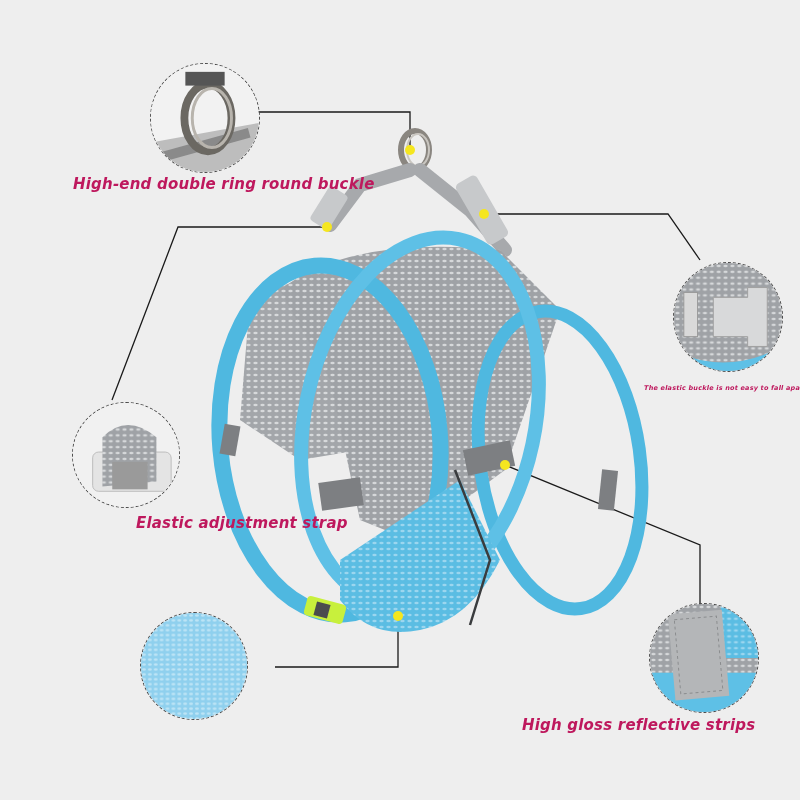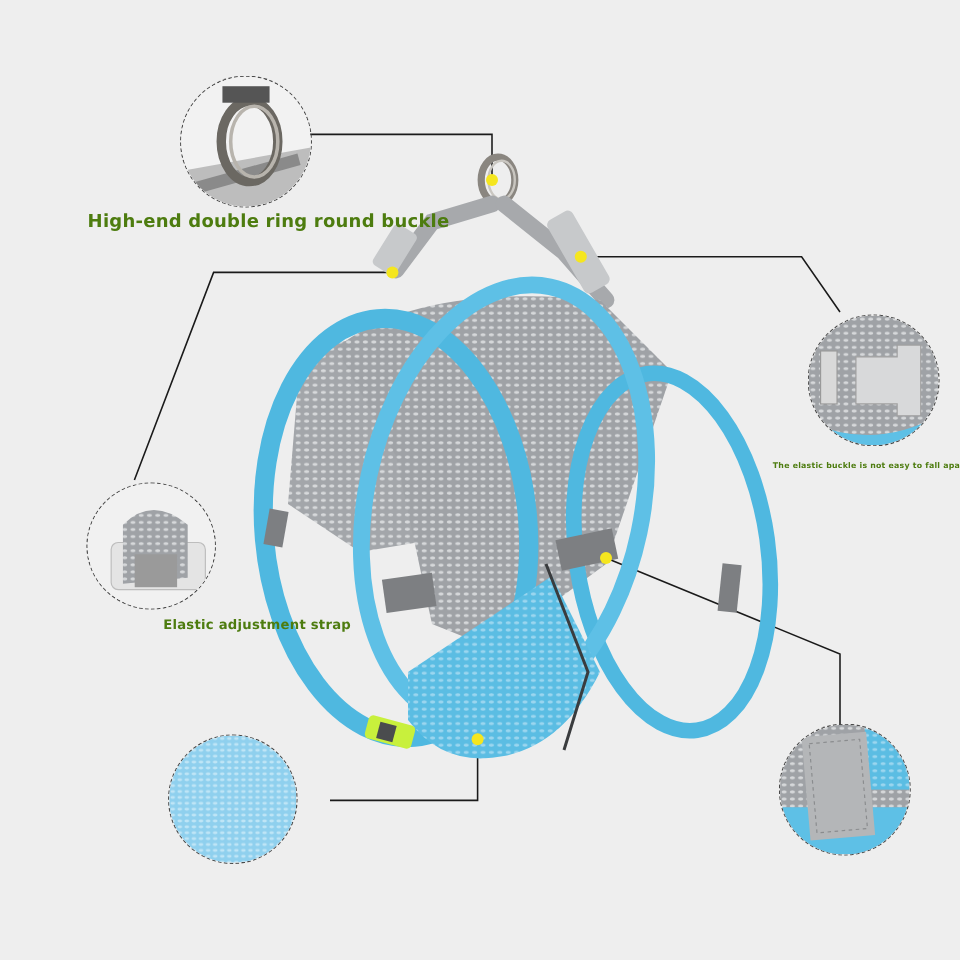--- a/index.html
+++ b/index.html
@@ -4,25 +4,26 @@
 <style>
   html, body { margin: 0; padding: 0; }
   body {
     width: 800px; height: 800px; overflow: hidden;
     background: #eeeeee;
     font-family: "DejaVu Sans", "Liberation Sans", sans-serif;
     position: relative;
   }
   .canvas { position: absolute; left: 0; top: 0; width: 800px; height: 800px; }
   .label {
-    position: absolute; color: #4d7c0f; font-weight: bold; white-space: nowrap;
+    position: absolute; color: #be185d; font-weight: bold; white-space: nowrap;
     letter-spacing: 0.2px;
+    font-style: italic;
   }
   .label.lg { font-size: 15px; }
-  .label.sm { font-size: 11px; padding-left: 48px; }
+  .label.sm { font-size: 15px; padding-left: 48px; }
   .label.xs { font-size: 6.5px; font-weight: bold; }
   .callout {
     position: absolute; border-radius: 50%;
     border: 1.5px dashed #4a4a4a;
     overflow: hidden;
     box-sizing: border-box;
   }
   .callout svg { width: 100%; height: 100%; display: block; }
 </style>
 </head>
@@ -135,14 +136,15 @@
 
   <div class="callout" style="left:649px; top:603px; width:110px; height:110px;">
     <svg viewBox="0 0 110 110">
       <rect width="110" height="110" fill="url(#meshGrey)"></rect>
       <rect x="72" y="0" width="40" height="55" fill="url(#meshBlue)"></rect>
       <rect x="0" y="70" width="110" height="40" fill="#5ec0e6"></rect>
       <rect x="22" y="8" width="55" height="88" fill="#b4b6b8" transform="rotate(-5 50 52)"></rect>
       <rect x="28" y="14" width="43" height="76" fill="none" stroke="#8a8c8e" stroke-dasharray="3,3" transform="rotate(-5 50 52)"></rect>
     </svg>
   </div>
+  <div class="label lg" style="left:522px; top:716px;">High gloss reflective strips</div>
 
 </div>
 
 </body></html>

